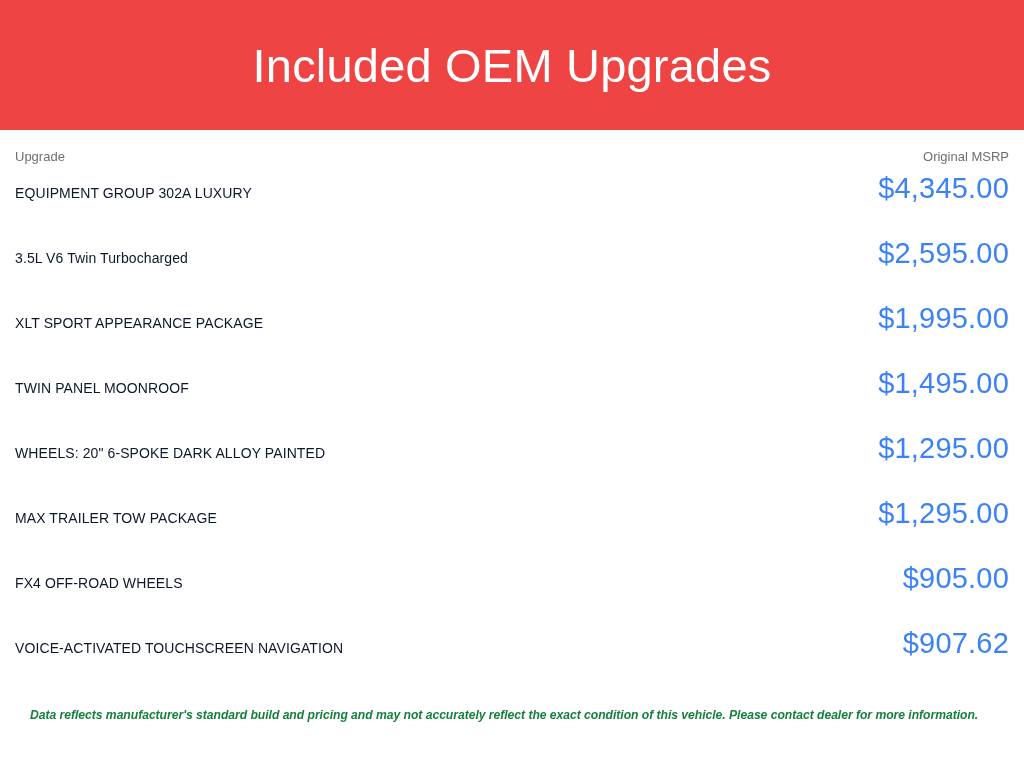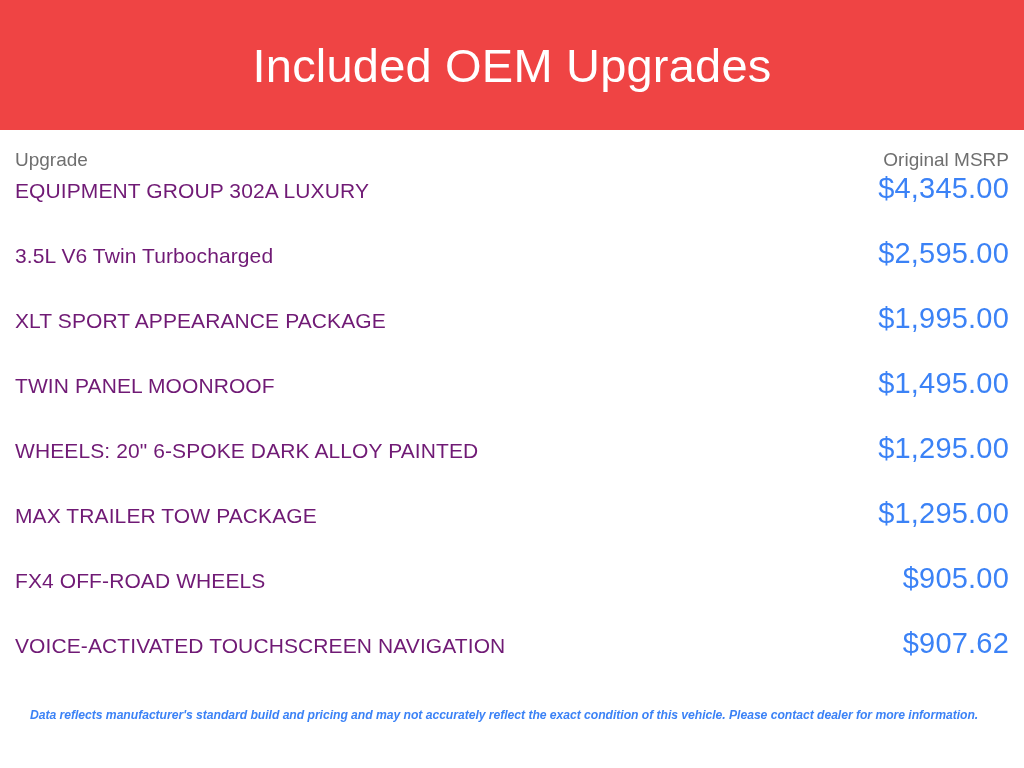--- a/index.html
+++ b/index.html
@@ -52,43 +52,43 @@
 
   .col-head-row {
     display: flex;
     align-items: baseline;
     justify-content: space-between;
     height: 44px;
     padding-top: 20px;
     box-sizing: border-box;
   }
   .col-head {
-    font-size: 19px;
+    font-size: 13px;
     color: #6f6f6f;
     font-weight: 400;
     line-height: 1;
   }
   .col-head.right {
     text-align: right;
   }
 
   .rows {
     display: flex;
     flex-direction: column;
   }
   .row {
     display: flex;
     align-items: baseline;
     justify-content: space-between;
     height: 65px;
     box-sizing: border-box;
   }
   .row-label {
-    font-size: 21px;
-    color: #701a75;
+    font-size: 14px;
+    color: #0f172a;
     font-weight: 400;
     line-height: 1;
     letter-spacing: 0.1px;
     white-space: nowrap;
     flex: 1 1 auto;
     padding-right: 20px;
   }
   .row-price {
     font-size: 29px;
     color: #3b82f6;
@@ -102,21 +102,21 @@
 
   
   .footnote-wrap {
     padding: 14px 15px 0 15px;
     box-sizing: border-box;
   }
   .footnote {
     font-size: 12.2px;
     font-style: italic;
     font-weight: 700;
-    color: #3b82f6;
+    color: #15803d;
     line-height: 1.2;
     white-space: nowrap;
     letter-spacing: -0.05px;
   }
   .spacer {
     flex: 1 1 auto;
   }
 </style>
 </head>
 <body>

